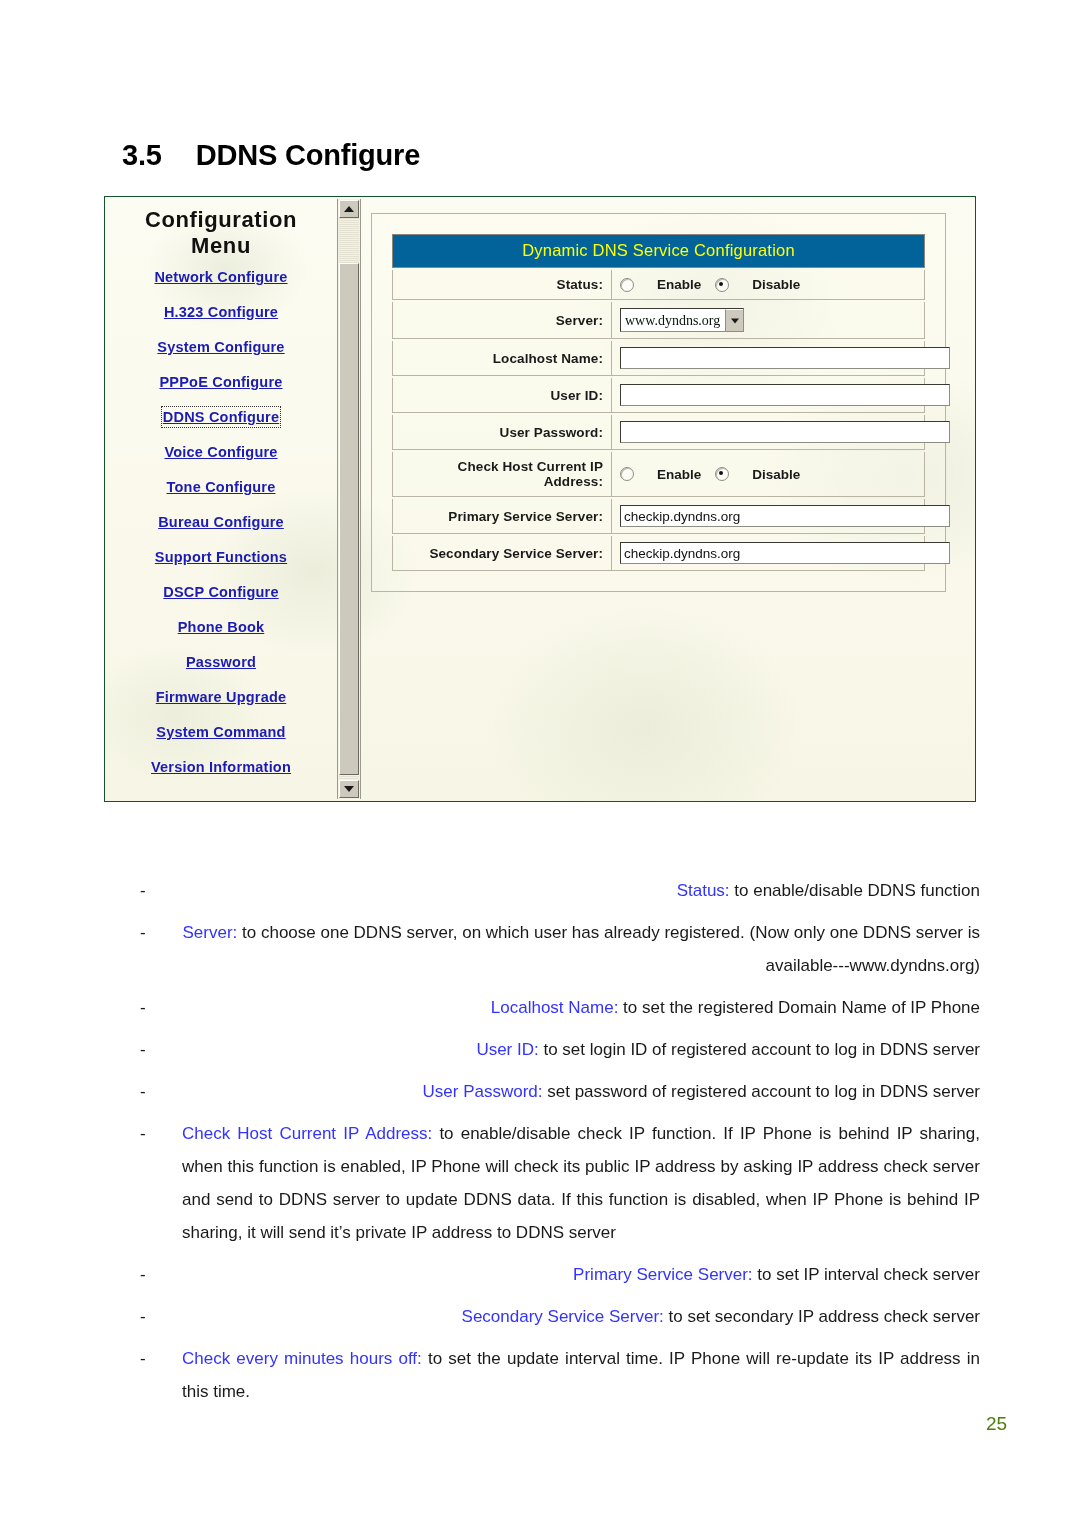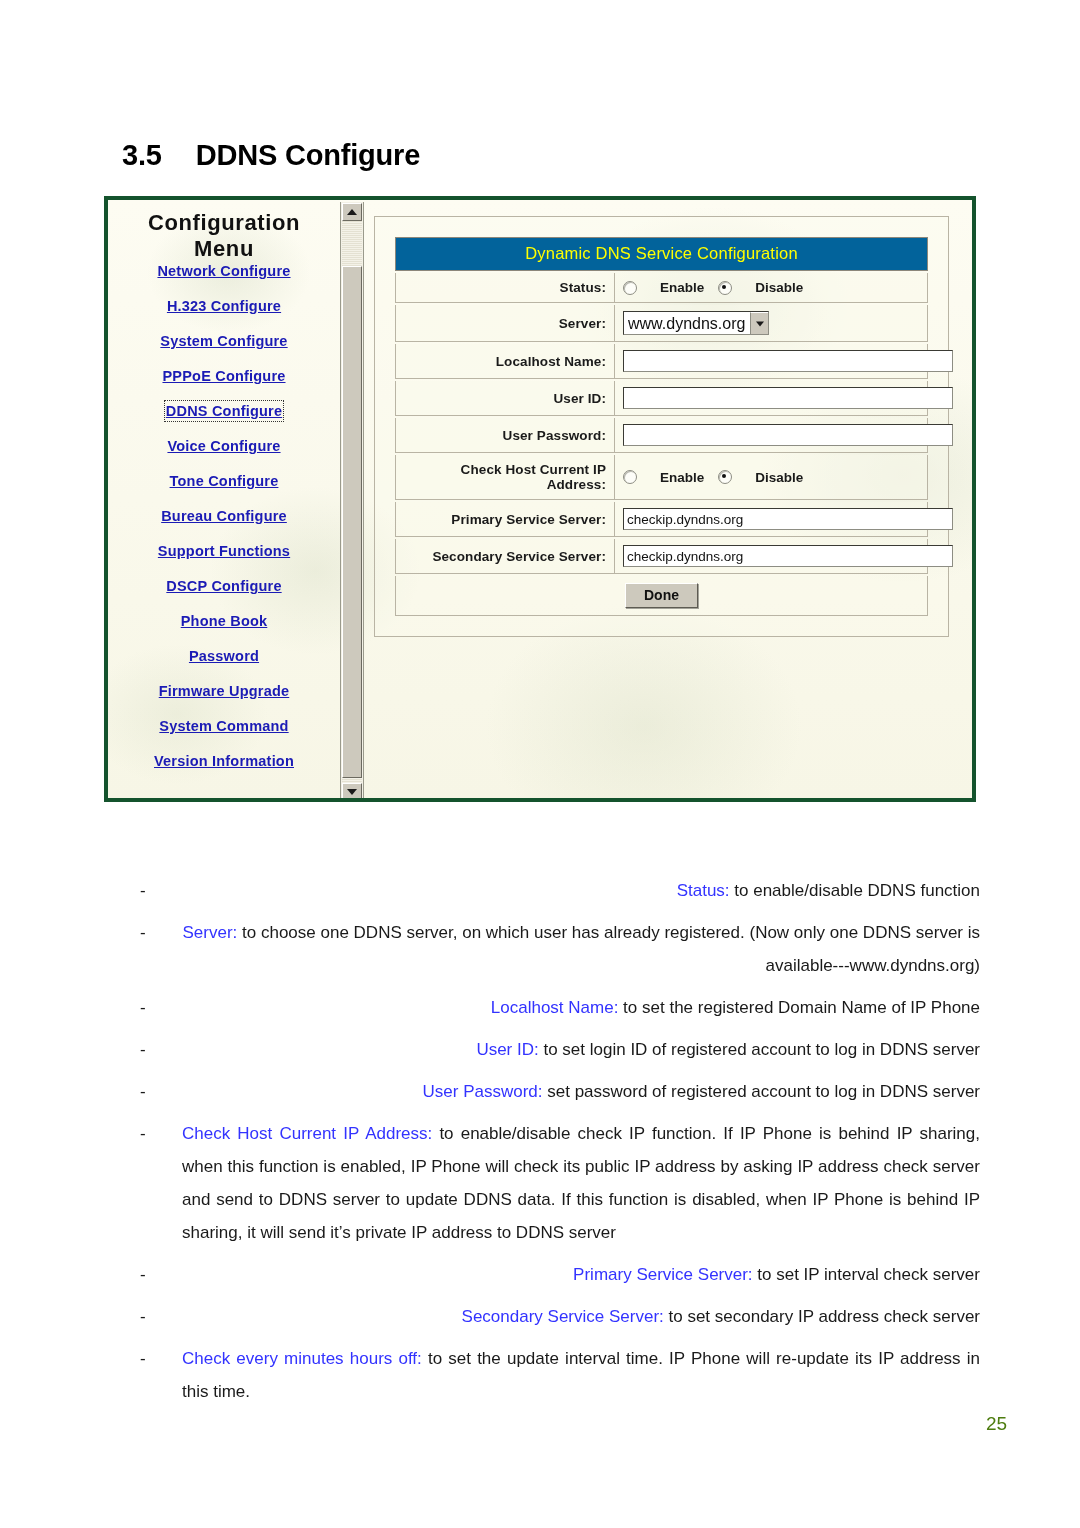--- a/index.html
+++ b/index.html
@@ -29,21 +29,21 @@
   .page-heading .num { margin-right: 34px; }
 
   
   .figure {
     position: absolute;
     left: 104px;
     top: 196px;
     width: 872px;
     height: 606px;
     background: #fbfaef;
-    border: 4px solid #14532d;
+    border: 1px solid #14532d;
     box-sizing: border-box;
     overflow: hidden;
   }
   
   .figure::before {
     content: "";
     position: absolute;
     inset: 0;
     background:
       radial-gradient(ellipse 120px 90px at 14% 12%, rgba(196,206,176,0.30), rgba(255,255,255,0) 68%),
@@ -69,20 +69,21 @@
   }
   .menu-title {
     margin-top: 8px;
     font-size: 22px;
     font-weight: bold;
     color: #111111;
     line-height: 26px;
     letter-spacing: 0.6px;
   }
   .menu-list {
+    margin-top: 9px;
   }
   .menu-item {
     display: block;
     font-size: 14.5px;
     font-weight: bold;
     color: #1b1bb5;
     text-decoration: underline;
     letter-spacing: 0.2px;
     padding: 1px 0;
     margin: 0 auto 17px auto;
@@ -271,22 +272,22 @@
     display: inline-flex;
     align-items: stretch;
     border: 1px solid #8d8d83;
     border-top-color: #3a3a34;
     border-left-color: #3a3a34;
     background: #ffffff;
     height: 22px;
     cursor: pointer;
   }
   .select-box .sel-val {
-    font-family: Liberation Sans, sans-serif;
-    font-size: 16px;
+    font-family: Liberation Serif, serif;
+    font-size: 14px;
     color: #111;
     padding: 2px 5px 0 4px;
     display: flex;
     align-items: center;
     white-space: nowrap;
   }
   .select-box .sel-arrow {
     width: 17px;
     background: #cdc9bd;
     border-left: 1px solid #8d8d83;
@@ -477,23 +478,20 @@
       </div>
 
       <div class="row">
         <div class="cell-label">Secondary Service Server:</div>
         <div class="cell-field">
           <input class="txt wide" type="text" value="checkip.dyndns.org" style="">
         </div>
       </div>
 
 
-      <div class="row done-row">
-        <button class="btn-done">Done</button>
-      </div>
 
     </div>
   </div>
 </div>
 
 <div class="bullets">
 
   <div class="bullet">
     <span class="dash">-</span>
     <span class="btext nojustify"><span class="term">Status:</span><span> to enable/disable DDNS function</span></span>

